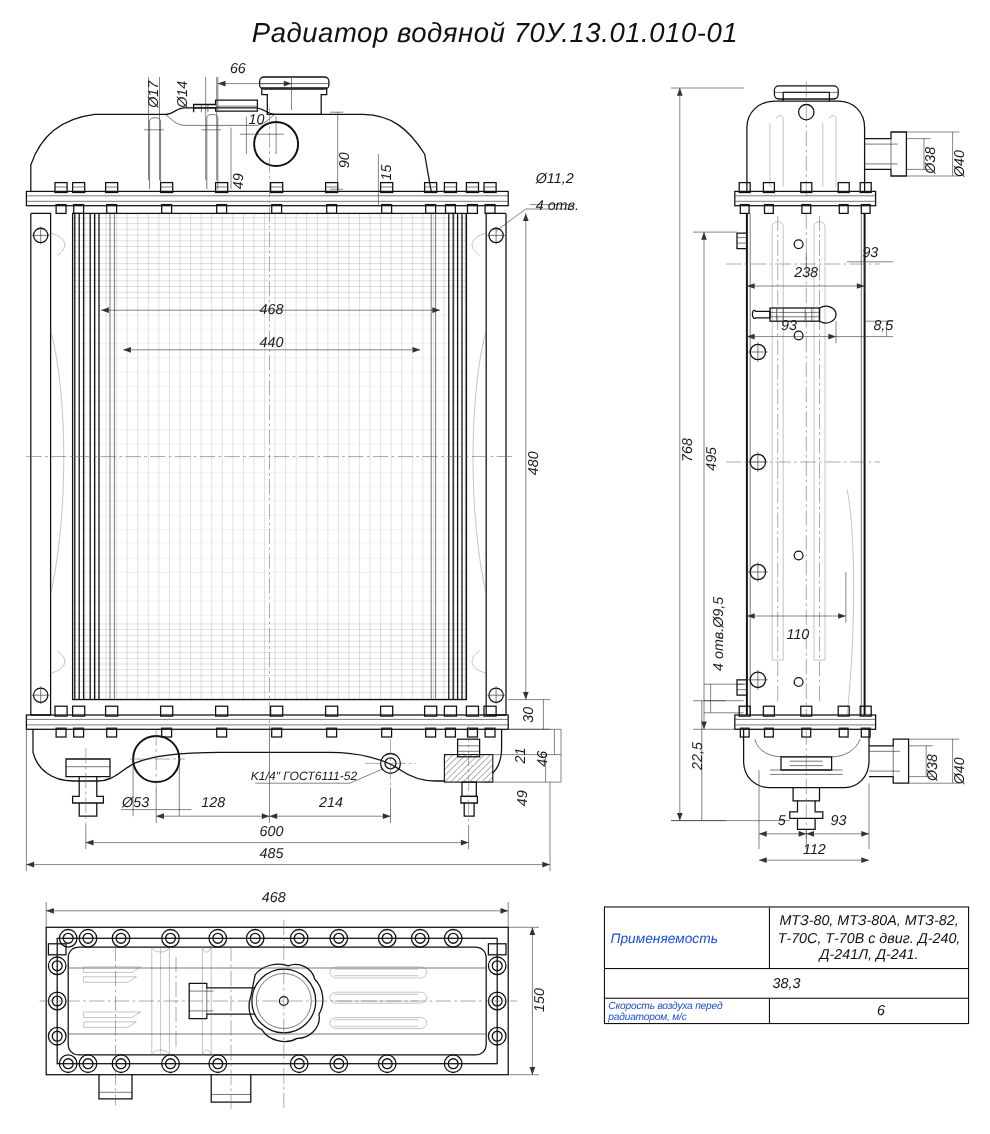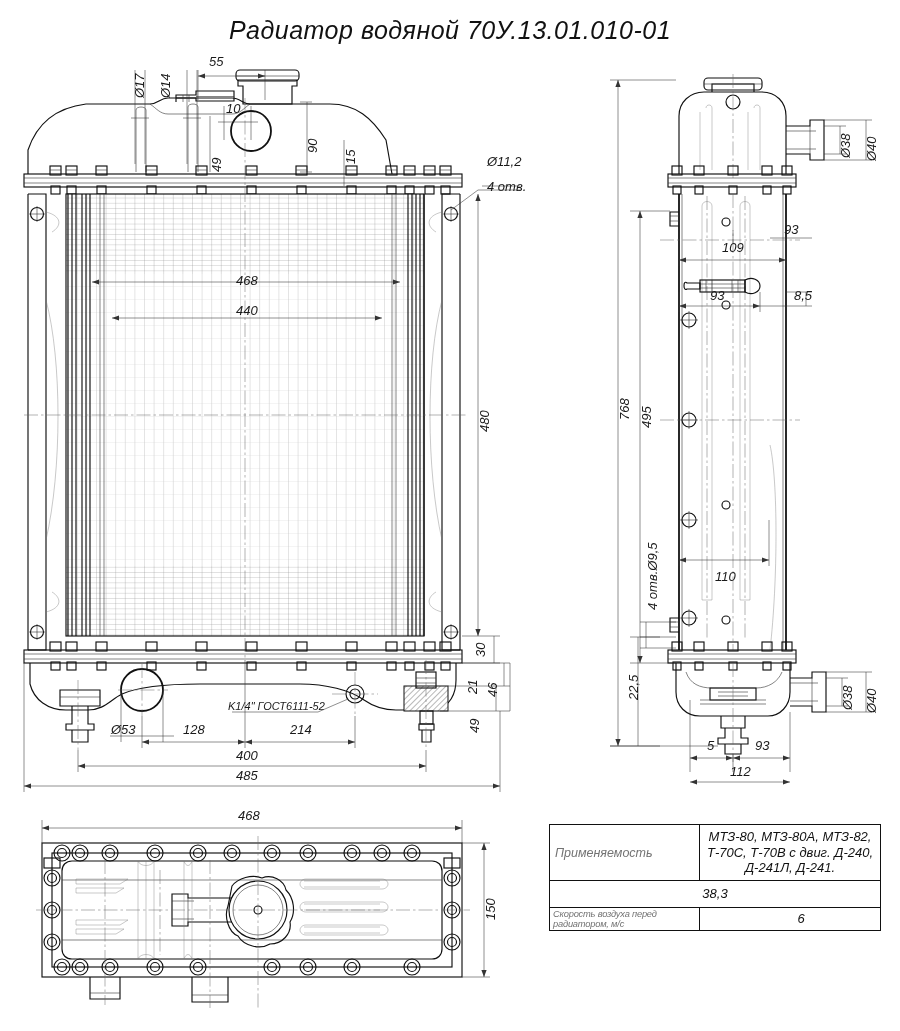--- a/index.html
+++ b/index.html
@@ -17,21 +17,21 @@
   
   .spec{position:absolute;left:549px;top:824px;width:332px;height:107px;
         border:1.6px solid #111;box-sizing:border-box;background:#fff;}
   .spec .row{display:flex;border-bottom:1.3px solid #111;box-sizing:border-box;}
   .spec .row:last-child{border-bottom:none;gap:22px;}
   .spec .r1{height:56px;}
   .spec .r2{height:27px;}
   .spec .r3{height:22px;}
   .spec .lc{width:150px;border-right:1.3px solid #111;box-sizing:border-box;
             display:flex;align-items:center;padding-left:5px;
-            font-style:italic;font-size:12.5px;color:#737373;}
+            font-style:italic;font-size:12.5px;color:#1d4ed8;}
   .spec .r3 .lc{font-size:9.3px;padding-left:3px;letter-spacing:-0.2px;}
   .spec .rc{flex:1;display:flex;flex-direction:column;align-items:center;
             justify-content:center;font-style:italic;font-size:13px;color:#111;
             text-align:center;line-height:1.22;}
   .spec .rc span{display:block;white-space:nowrap;}
   svg{position:absolute;left:0;top:0;}
   .ol{fill:none;stroke:#111;stroke-width:1.15;}
   .ol2{fill:none;stroke:#111;stroke-width:1.8;}
   .thin{fill:none;stroke:#333;stroke-width:0.6;}
   .vthin{fill:none;stroke:#777;stroke-width:0.4;}
@@ -730,45 +730,45 @@
       <path d="M462,828 l-7,-2.6 v5.2 z" fill="#333"></path>
       <path class="dimline" d="M462,843 L490,843 M462,977 L490,977"></path>
       <path class="dimline" d="M484,843 L484,977"></path>
       <path d="M484,843 l-2.6,7 h5.2 z" fill="#333"></path>
       <path d="M484,977 l-2.6,-7 h5.2 z" fill="#333"></path>
     </g>
   </svg>
 
   <div class="dim v" style="left:132px;top:98px;">Ø17</div>
   <div class="dim v" style="left:158px;top:98px;">Ø14</div>
-  <div class="dim" style="left:209px;top:54px;">55</div>
+  <div class="dim" style="left:209px;top:54px;">66</div>
   <div class="dim" style="left:226px;top:101px;">10</div>
   <div class="dim v" style="left:305px;top:153px;">90</div>
   <div class="dim v" style="left:209px;top:172px;">49</div>
   <div class="dim v" style="left:343px;top:164px;">15</div>
   <div class="dim" style="left:487px;top:154px;">Ø11,2</div>
   <div class="dim" style="left:487px;top:179px;">4 отв.</div>
   <div class="dim" style="left:236px;top:273px;">468</div>
   <div class="dim" style="left:236px;top:303px;">440</div>
   <div class="dim v" style="left:477px;top:432px;">480</div>
   <div class="dim v" style="left:473px;top:657px;">30</div>
   <div class="dim v" style="left:465px;top:694px;">21</div>
   <div class="dim v" style="left:485px;top:697px;">46</div>
   <div class="dim v" style="left:467px;top:733px;">49</div>
   <div class="dim" style="left:111px;top:722px;">Ø53</div>
   <div class="dim" style="left:183px;top:722px;">128</div>
   <div class="dim" style="left:290px;top:722px;">214</div>
-  <div class="dim" style="left:236px;top:748px;">400</div>
+  <div class="dim" style="left:236px;top:748px;">600</div>
   <div class="dim" style="left:236px;top:768px;">485</div>
   <div class="dim sm" style="left:228px;top:700px;">K1/4" ГОСТ6111-52</div>
 
   <div class="dim v" style="left:838px;top:158px;">Ø38</div>
   <div class="dim v" style="left:864px;top:161px;">Ø40</div>
   <div class="dim" style="left:784px;top:222px;">93</div>
-  <div class="dim" style="left:722px;top:240px;">109</div>
+  <div class="dim" style="left:722px;top:240px;">238</div>
   <div class="dim" style="left:710px;top:288px;">93</div>
   <div class="dim" style="left:762px;top:288px;padding-left:32px;">8,5</div>
   <div class="dim v" style="left:617px;top:420px;">768</div>
   <div class="dim v" style="left:639px;top:428px;">495</div>
   <div class="dim" style="left:715px;top:542px;margin-top:27px;">110</div>
   <div class="dim v" style="left:645px;top:610px;">4 отв.Ø9,5</div>
   <div class="dim v" style="left:626px;top:700px;">22,5</div>
   <div class="dim v" style="left:840px;top:710px;">Ø38</div>
   <div class="dim v" style="left:864px;top:713px;">Ø40</div>
   <div class="dim" style="left:707px;top:738px;">5</div>

